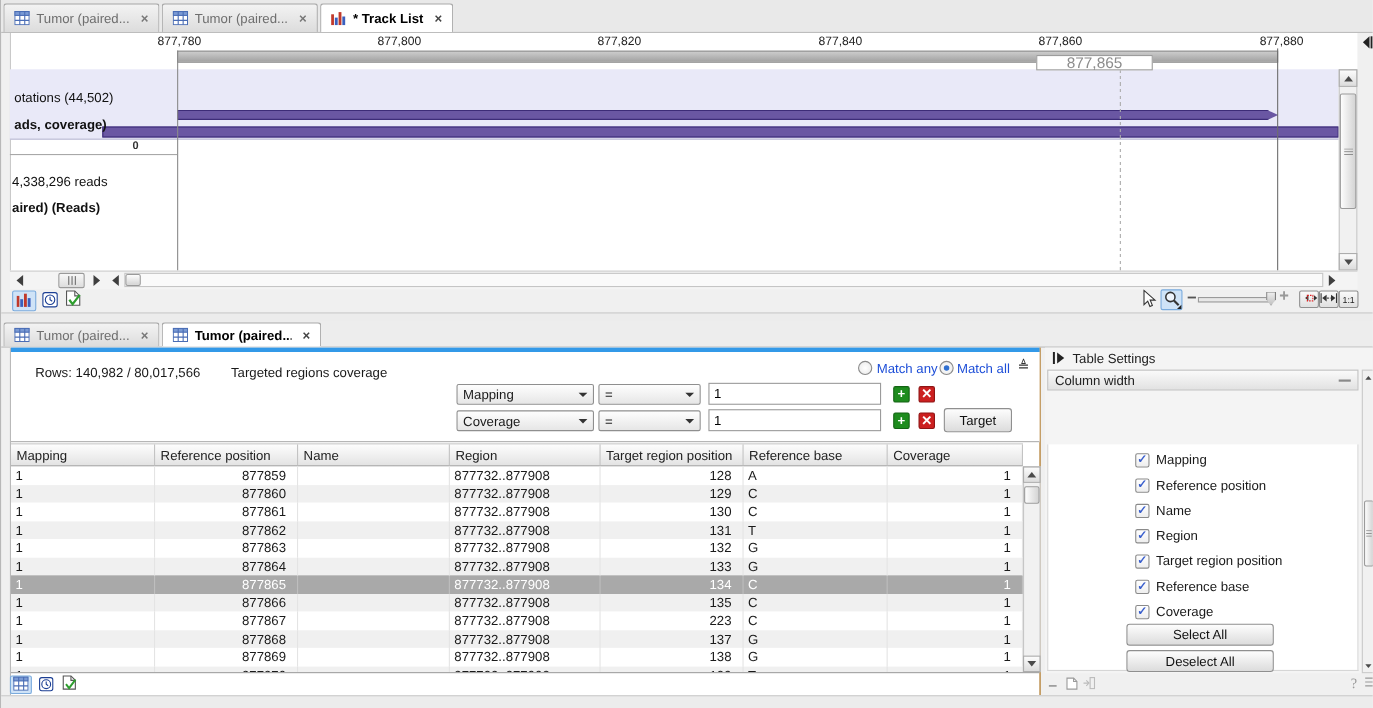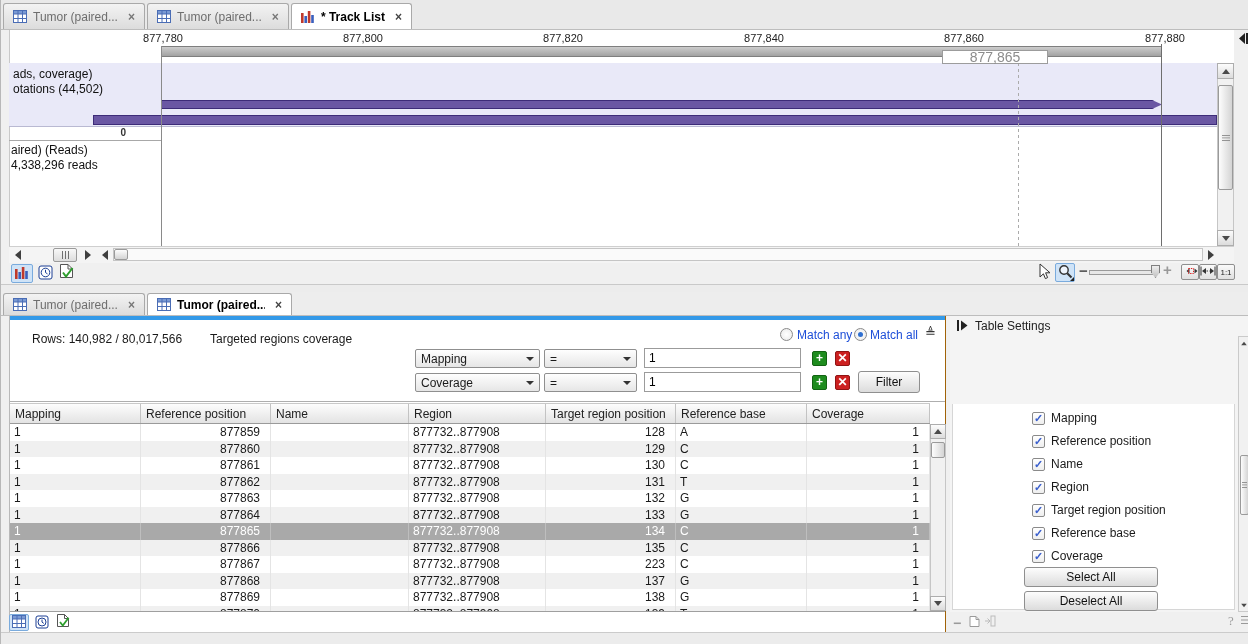--- a/index.html
+++ b/index.html
@@ -32,21 +32,21 @@
              background:linear-gradient(#cccccc,#a2a2a2); border:1px solid #7e7e7e; }
   #pos-tooltip { left:941px; top:50px; width:106px; height:14px; background:#fff; border:1px solid #9c9c9c;
                  font-size:14px; color:#8c8c8c; text-align:center; line-height:12px; z-index:5; }
   #lavender { left:8px; top:63px; width:1208px; height:64px; background:#e9e9f8; border-bottom:1px solid #b9b9d2; }
   #anno-bar1 { left:160px; top:100px; width:1001px; height:9px; background:#6a57a3;
                box-shadow:inset 0 0 0 1px #3d2c78;
                clip-path:polygon(0 0, calc(100% - 10px) 0, 100% 50%, calc(100% - 10px) 100%, 0 100%); }
   #anno-bar2 { left:92px; top:115px; width:1124px; height:10px; background:#6a57a3; border:1px solid #3d2c78; }
   #track-divider-x { left:160px; top:46px; width:1px; height:200px; background:#8a8a8a; }
   #label-divider { left:8px; top:140px; width:152px; height:1px; background:#a8a8a8; }
-  .trk-name { position:absolute; font-weight:normal; color:#111; }
+  .trk-name { position:absolute; font-weight:bold; color:#111;margin-top:39px; }
   .trk-sub  { position:absolute; color:#111; }
   #axis-zero { left:90px; top:127px; width:35px; text-align:right; font-size:10px; font-weight:bold; color:#333; }
   #dashed-pos-line { left:1017px; top:57px; width:1px; height:189px;
       background:repeating-linear-gradient(to bottom,#ababab 0 3px,transparent 3px 6px); }
   #solid-sel-line { left:1160px; top:44px; width:1px; height:202px; background:#6e6e6e; }
   #sequence { left:748px; top:131px; width:468px; height:17px; overflow:hidden; white-space:nowrap;
               font-family:"DejaVu Sans Mono", monospace; font-size:12.5px; letter-spacing:2.4px; color:#4343cc; }
 
   
   .sb-track { position:absolute; background:#f1f1f1; border:1px solid #c6c6c6; }
@@ -360,21 +360,21 @@
         <span class="sel-label">Coverage</span>
           <span class="sel-arrow"></span>
       </div>
       <div class="select" style="left:534px; top:53px; width:93px;">
         <span class="sel-label">=</span>
           <span class="sel-arrow"></span>
       </div>
       <input class="filter-input" style="left: 634px; top: 52px; width: 157px;" value="1">
       <div class="sq-btn sq-green" style="left:802px; top:55px;">+</div>
       <div class="sq-btn sq-red" style="left:825px; top:55px;">✕</div>
-      <div class="push-btn" style="left:848px; top:51px; width:62px; height:22px; line-height:20px;">Filter</div>
+      <div class="push-btn" style="left:848px; top:51px; width:62px; height:22px; line-height:20px;">Target</div>
     </div>
 
     <div id="thead" class="abs">
         <div class="th" style="width: 131px;">Mapping</div>
         <div class="th" style="width: 130px;">Reference position</div>
         <div class="th" style="width: 138px;">Name</div>
         <div class="th" style="width: 137px;">Region</div>
         <div class="th" style="width: 130px;">Target region position</div>
         <div class="th" style="width: 131px;">Reference base</div>
         <div class="th" style="width: 123px;">Coverage</div>
@@ -527,20 +527,24 @@
 
   <div id="settings-panel" class="abs">
     <div class="abs" style="left:7px; top:4px;">
       <svg width="11" height="11">
           <rect x="0" y="0" width="2" height="11" fill="#222"></rect>
           <path d="M4 0.5 L10.5 5.5 L4 10.5 Z" fill="#222"></path>
         </svg>
     </div>
     <div class="abs" style="left:25px; top:3px; color:#222;">Table Settings</div>
 
+    <div class="section-bar" style="top:20px;">
+      <span>Column width</span>
+      <span class="section-minus"></span>
+    </div>
 
     <div class="white-box" style="top:88px; height:206px;"></div>
 
     <div class="push-btn" style="left:74px; top:251px; width:134px; height:20px; line-height:18px;">Select All</div>
     <div class="push-btn" style="left:74px; top:275px; width:134px; height:20px; line-height:18px;">Deselect All</div>
   <div class="cb-row" style="top: 95px;">
         <span class="checkbox">✓</span>
         <span>Mapping</span>
       </div>
       <div class="cb-row" style="top: 118px;">

